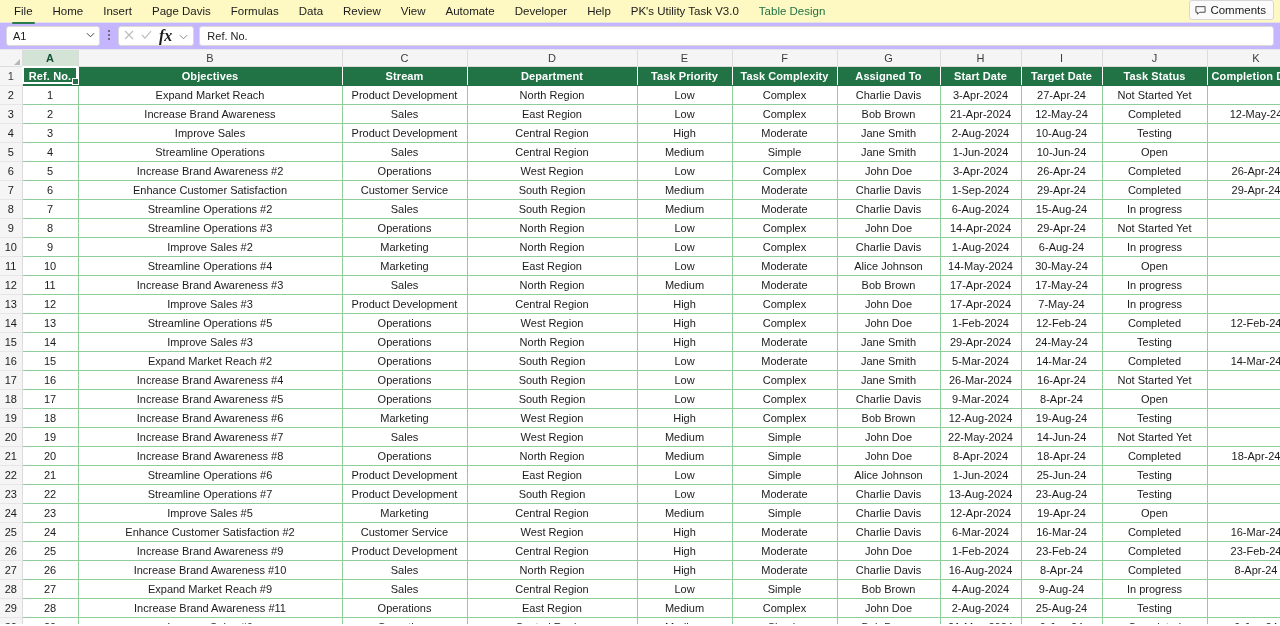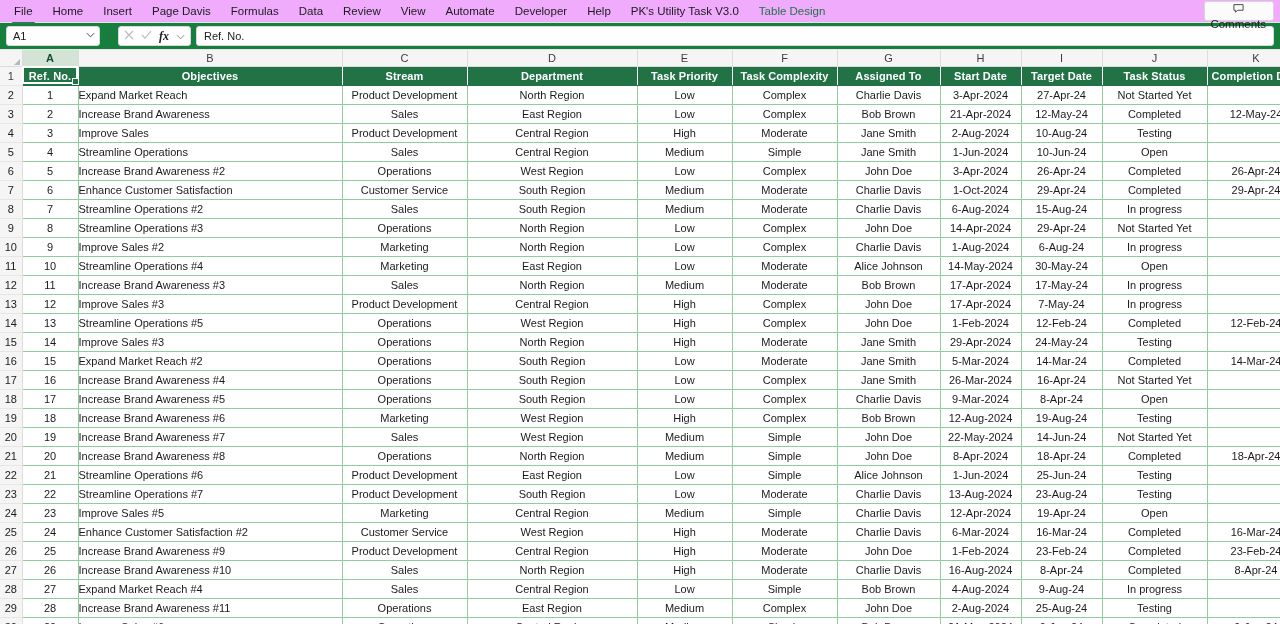--- a/index.html
+++ b/index.html
@@ -6,23 +6,23 @@
   body{
     width:1280px;height:626px;overflow:hidden;
     background:#ffffff;
     font-family:"Liberation Sans", sans-serif;
     -webkit-font-smoothing:antialiased;
   }
 
   
   #ribbon-bar{
     height:22px;
-    background:#f0abfc;
+    background:#fef9c3;
     border-bottom:1px solid #e3e3e3;
-    display:flex;align-items:center;
+    display:flex;
     padding:0 6px 0 4px;
     position:relative;
   }
   .ribbon-tab{
     font-size:11.5px;color:#1b1b1b;
     padding:2px 10px;
     white-space:nowrap;
     line-height:16px;
   }
   .ribbon-tab.contextual{color:#217346;}
@@ -32,27 +32,26 @@
     height:2px;background:#2b7a4b;border-radius:1px;
   }
   #comments-button{
     margin-left:auto;
     display:flex;align-items:center;gap:4px;
     font-size:11.5px;color:#1b1b1b;
     border:1px solid #d6d6d6;border-radius:3px;
     background:#fbfbfb;
     padding:1px 7px 1px 5px;
     height:16px;
-    flex-direction:column;
   }
   #comments-button svg{display:block;}
 
   
   #formula-bar{
-    height:26px;background:#15803d;
+    height:26px;background:#c4b5fd;
     display:flex;align-items:center;
     padding:0 6px;gap:0px;
     border-bottom:1px solid #e8e8e8;
   }
   #name-box{
     width:82px;height:18px;
     border:1px solid #d9d9d9;border-radius:3px;
     background:#fff;
     display:flex;align-items:center;justify-content:space-between;
     padding:0 4px 0 6px;
@@ -62,21 +61,21 @@
   .chev{color:#555;font-size:8px;line-height:1;}
   #namebox-more{
     width:14px;text-align:center;color:#555;font-size:11px;
     margin:0 2px;letter-spacing:0px;
   }
   #fx-group{
     height:18px;border:1px solid #d9d9d9;border-radius:3px;background:#fff;
     display:flex;align-items:center;gap:7px;padding:0 5px;
     color:#b6b6b6;font-size:11px;
   }
-  #fx-group .fx-ital{font-style:italic;font-family:"Liberation Serif",serif;color:#1b1b1b;font-size:12px;font-weight:bold;}
+  #fx-group .fx-ital{font-style:italic;font-family:"Liberation Serif",serif;color:#1b1b1b;font-size:16px;font-weight:bold;}
   #formula-input{
     flex:1;height:18px;margin-left:5px;
     border:1px solid #d9d9d9;border-radius:3px;background:#fff;
     font-size:11px;color:#1b1b1b;
     display:flex;align-items:center;padding:0 7px;
   }
 
   
   #grid-wrap{
     position:relative;
@@ -154,21 +153,21 @@
     border-right:1px solid #dcdcdc;border-bottom:1px solid #e6e6e6;
   }
   
   td.cell{
     border-right:1px solid #8fce9b;
     border-bottom:1px solid #8fce9b;
     vertical-align:middle;
     background:#ffffff;
   }
   td.cell.first-col{border-left:1px solid #8fce9b;}
-  td.c-left{text-align:left;padding-left:4px;}
+  td.c-left{text-align:center;padding-left:4px;}
   td.c-center{text-align:center;}
 
   
   #sel-overlay{
     position:absolute;
     left:22px;top:16px;
     width:56px;height:18px;
     border:2px solid #ffffff;
     box-sizing:border-box;
     pointer-events:none;
@@ -370,21 +369,21 @@
         </tr>
         <tr>
           <td class="rowhead">7</td>
           <td class="cell first-col c-center">6</td>
           <td class="cell c-left">Enhance Customer Satisfaction</td>
           <td class="cell c-center">Customer Service</td>
           <td class="cell c-center">South Region</td>
           <td class="cell c-center">Medium</td>
           <td class="cell c-center">Moderate</td>
           <td class="cell c-center">Charlie Davis</td>
-          <td class="cell c-center">1-Oct-2024</td>
+          <td class="cell c-center">1-Sep-2024</td>
           <td class="cell c-center">29-Apr-24</td>
           <td class="cell c-center">Completed</td>
           <td class="cell c-center">29-Apr-24</td>
         </tr>
         <tr>
           <td class="rowhead">8</td>
           <td class="cell first-col c-center">7</td>
           <td class="cell c-left">Streamline Operations #2</td>
           <td class="cell c-center">Sales</td>
           <td class="cell c-center">South Region</td>
@@ -658,21 +657,21 @@
           <td class="cell c-center">Moderate</td>
           <td class="cell c-center">Charlie Davis</td>
           <td class="cell c-center">16-Aug-2024</td>
           <td class="cell c-center">8-Apr-24</td>
           <td class="cell c-center">Completed</td>
           <td class="cell c-center">8-Apr-24</td>
         </tr>
         <tr>
           <td class="rowhead">28</td>
           <td class="cell first-col c-center">27</td>
-          <td class="cell c-left">Expand Market Reach #4</td>
+          <td class="cell c-left">Expand Market Reach #9</td>
           <td class="cell c-center">Sales</td>
           <td class="cell c-center">Central Region</td>
           <td class="cell c-center">Low</td>
           <td class="cell c-center">Simple</td>
           <td class="cell c-center">Bob Brown</td>
           <td class="cell c-center">4-Aug-2024</td>
           <td class="cell c-center">9-Aug-24</td>
           <td class="cell c-center">In progress</td>
           <td class="cell c-center"></td>
         </tr>

